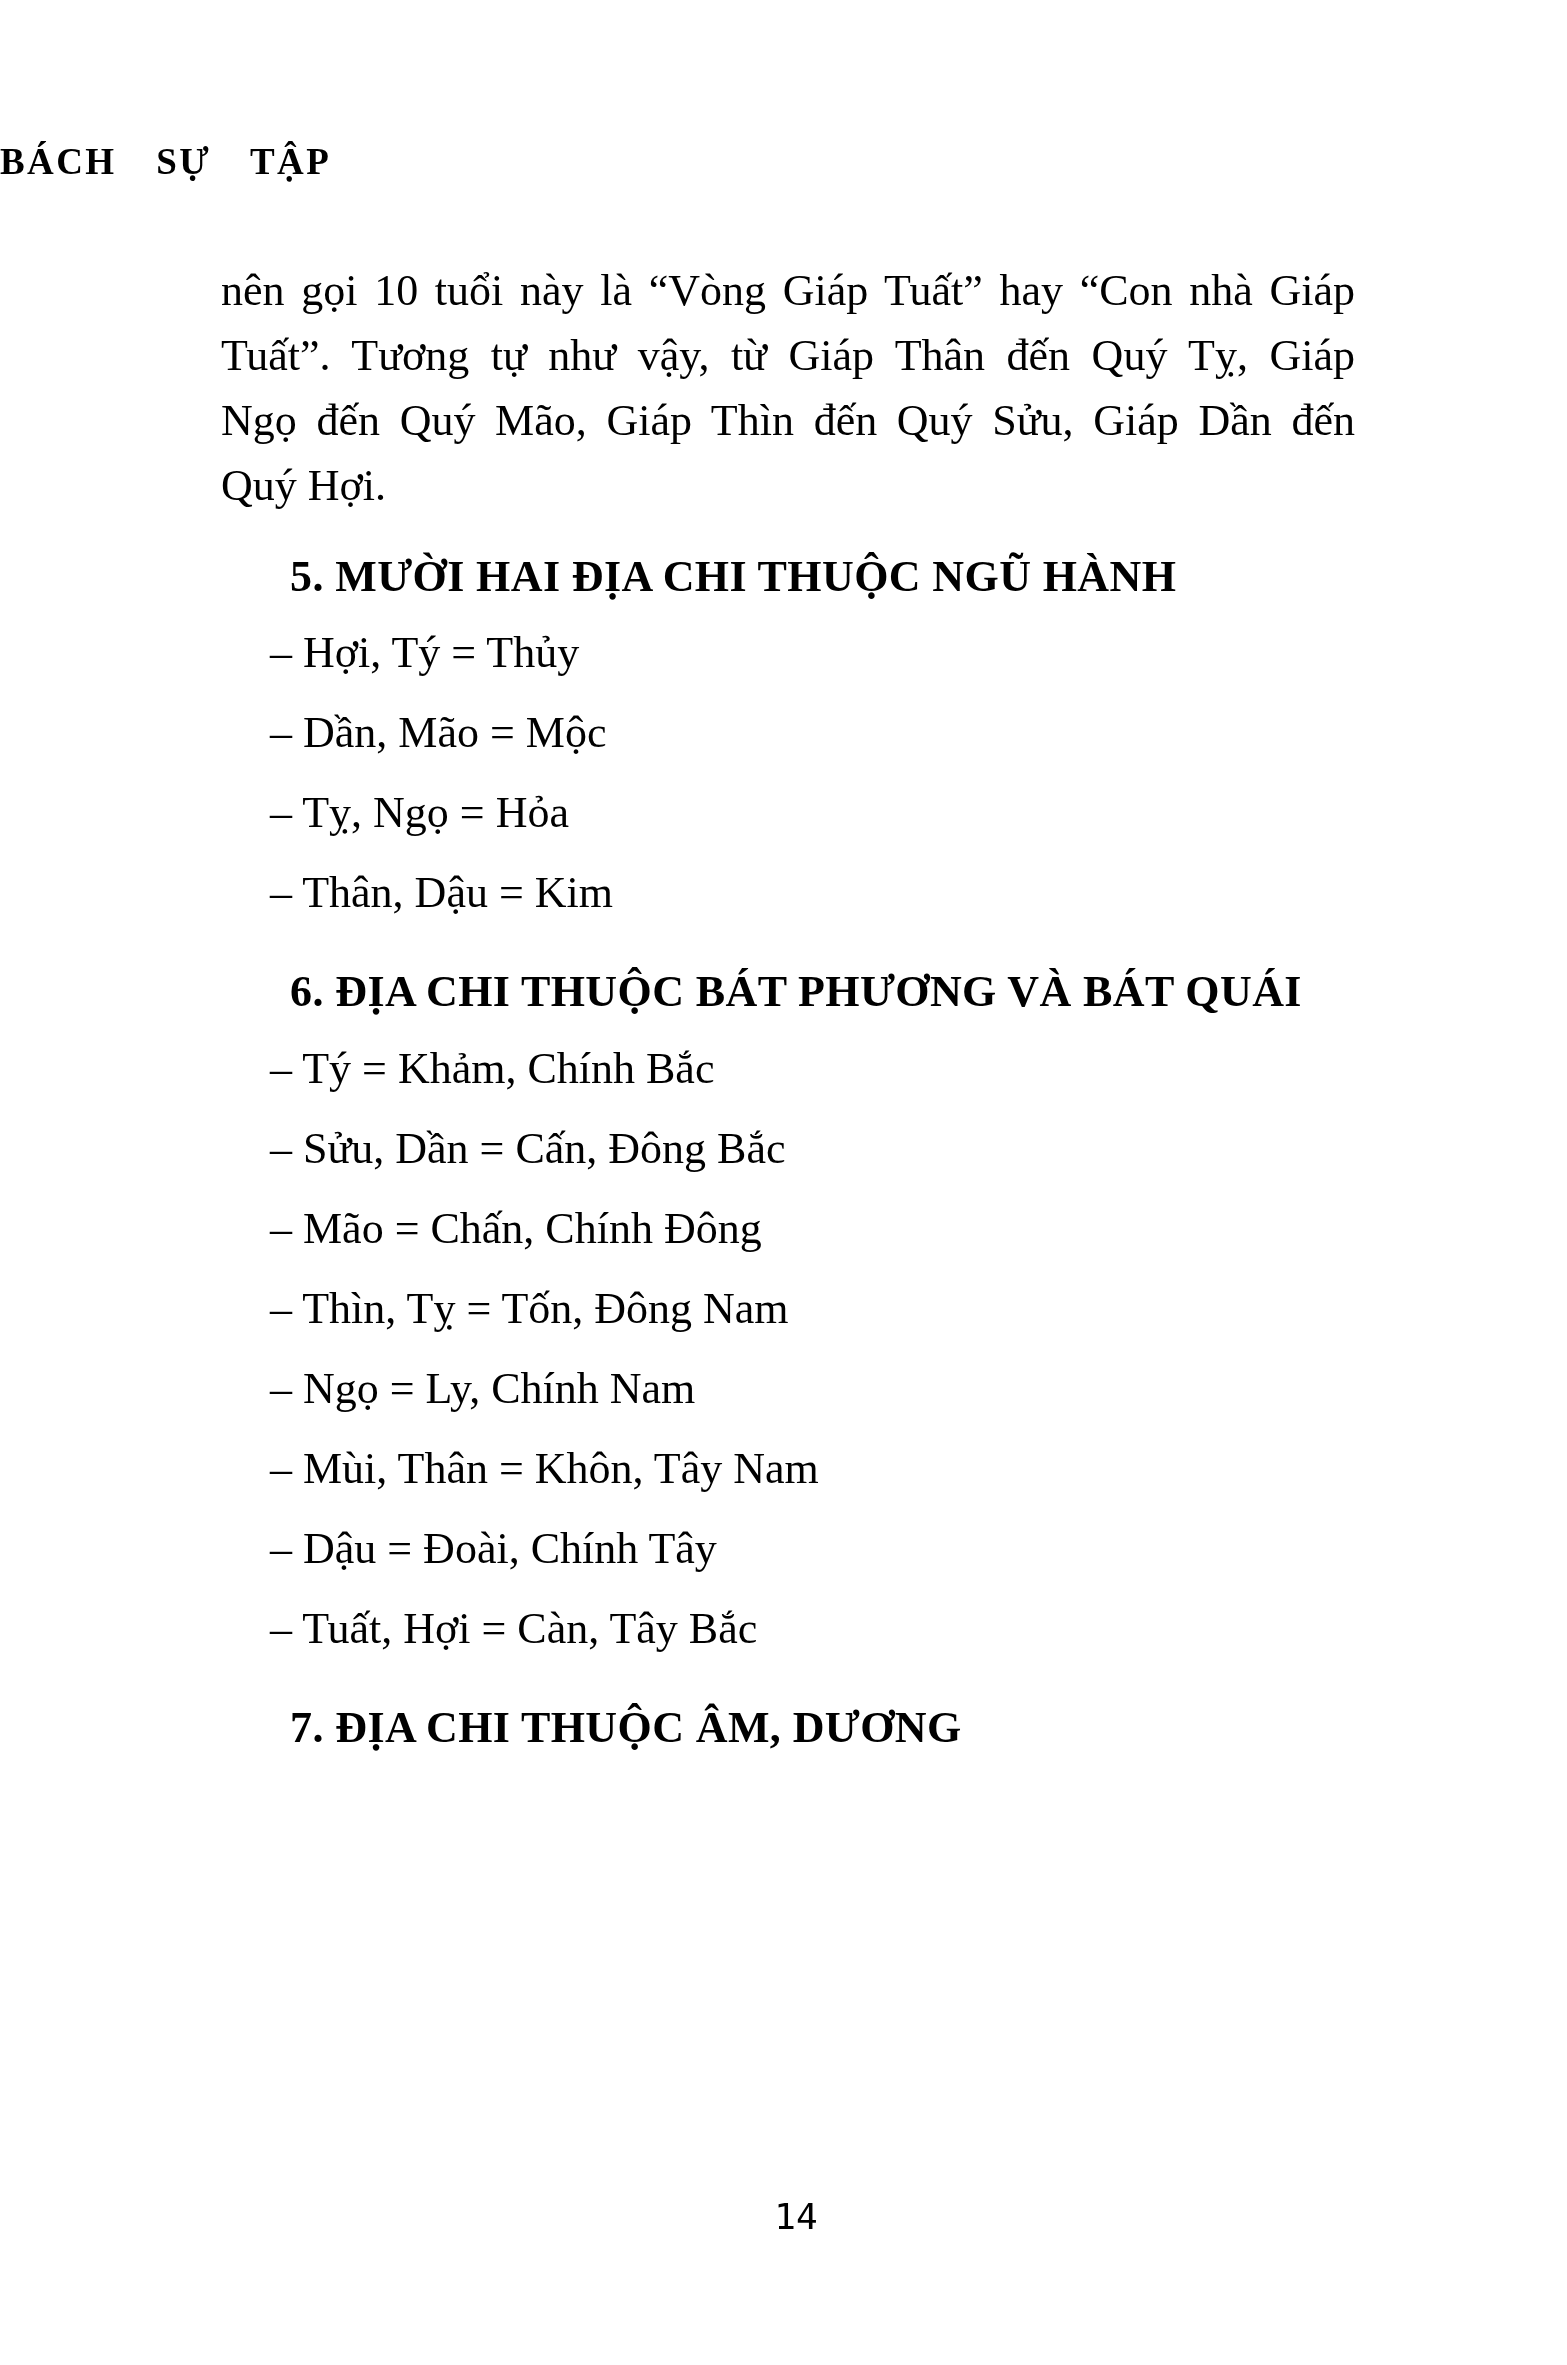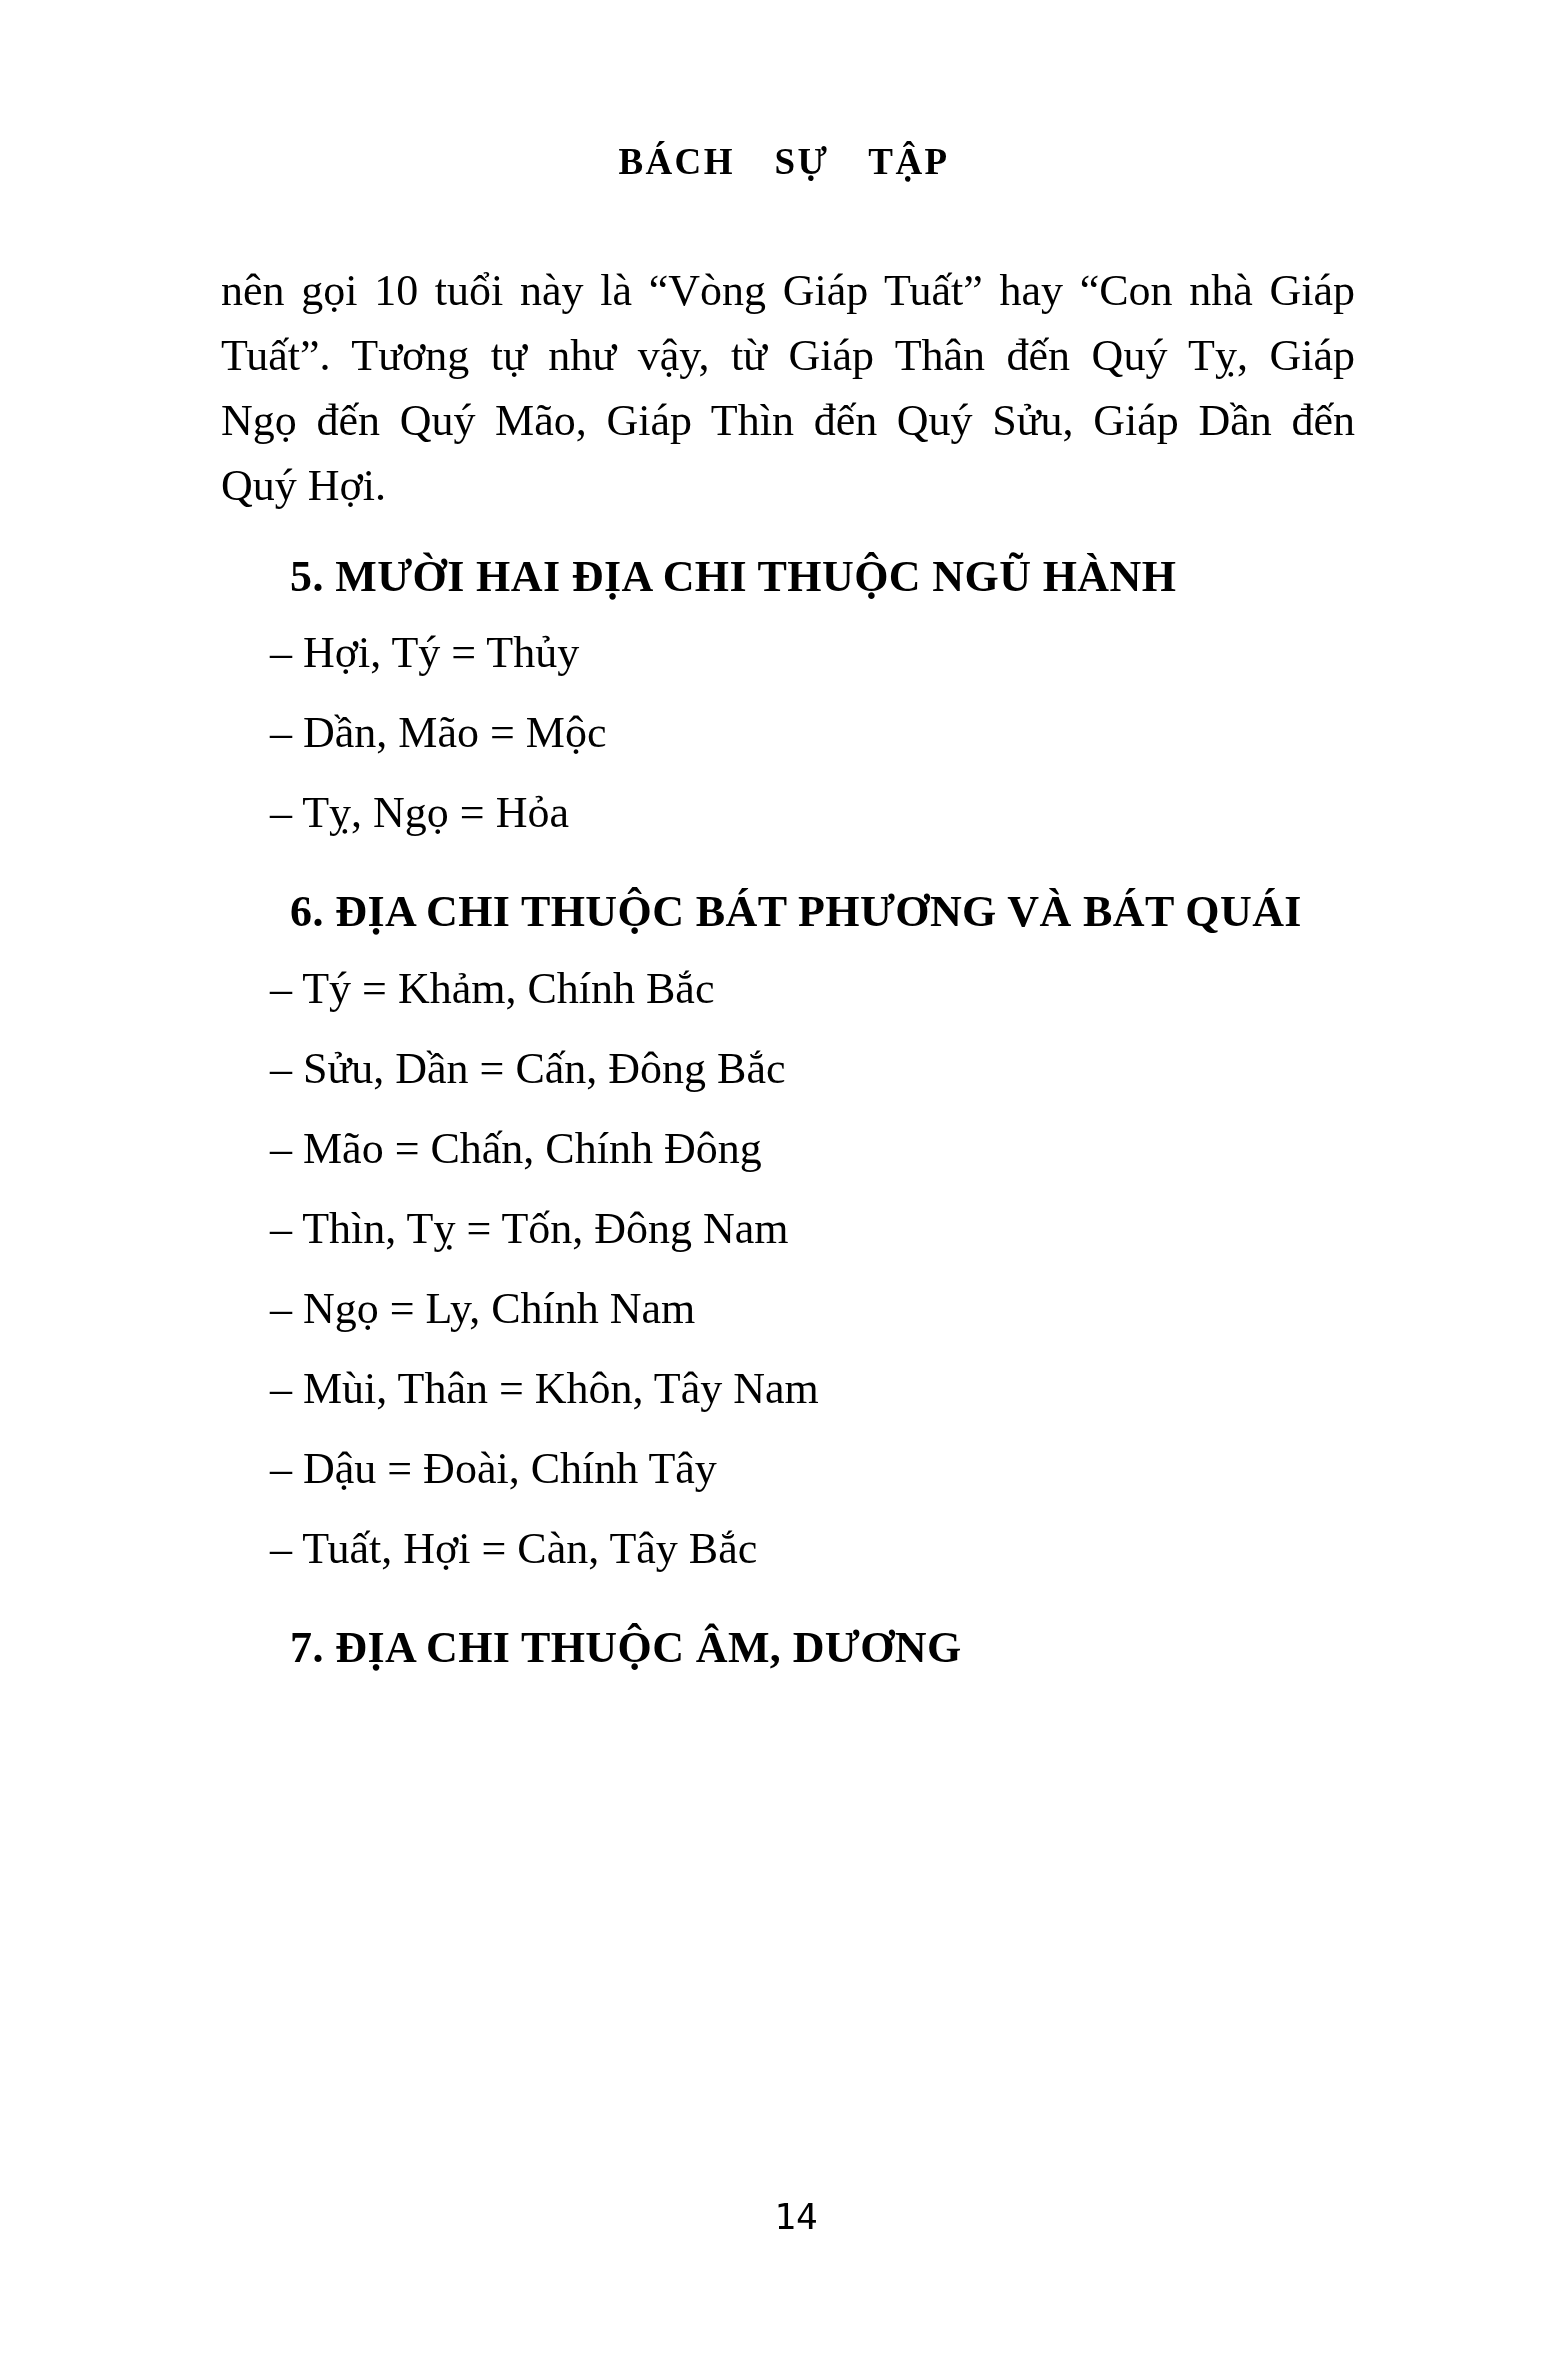--- a/index.html
+++ b/index.html
@@ -7,21 +7,20 @@
     position: relative;
     width: 1568px;
     height: 2366px;
     background: #ffffff;
     color: #000000;
     font-family: "Liberation Serif", serif;
     overflow: hidden;
   }
   .running-header {
     padding-top: 140px;
-    text-align: center;
     font-weight: bold;
     font-size: 37px;
     letter-spacing: 2.4px;
     word-spacing: 28px;
   }
   .content {
     margin-left: 221px;
     margin-right: 213px;
   }
   .paragraph {
@@ -80,20 +79,21 @@
       <div class="para-line">Ngọ đến Quý Mão, Giáp Thìn đến Quý Sửu, Giáp Dần đến</div>
       <div class="para-line last">Quý Hợi.</div>
     </div>
 
     <div class="section">
       <div class="section-heading">5. MƯỜI HAI ĐỊA CHI THUỘC NGŨ HÀNH</div>
       <div class="section-items">
         <div class="item">– Hợi, Tý = Thủy</div>
         <div class="item">– Dần, Mão = Mộc</div>
         <div class="item">– Tỵ, Ngọ = Hỏa</div>
+        <div class="item">– Thân, Dậu = Kim</div>
       </div>
     </div>
 
     <div class="section">
       <div class="section-heading">6. ĐỊA CHI THUỘC BÁT PHƯƠNG VÀ BÁT QUÁI</div>
       <div class="section-items">
         <div class="item">– Tý = Khảm, Chính Bắc</div>
         <div class="item">– Sửu, Dần = Cấn, Đông Bắc</div>
         <div class="item">– Mão = Chấn, Chính Đông</div>
         <div class="item">– Thìn, Tỵ = Tốn, Đông Nam</div>

